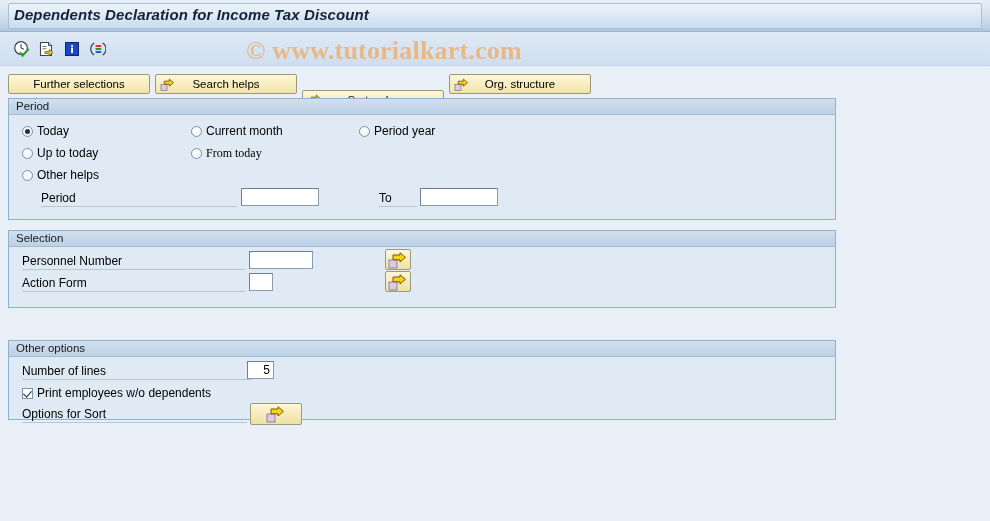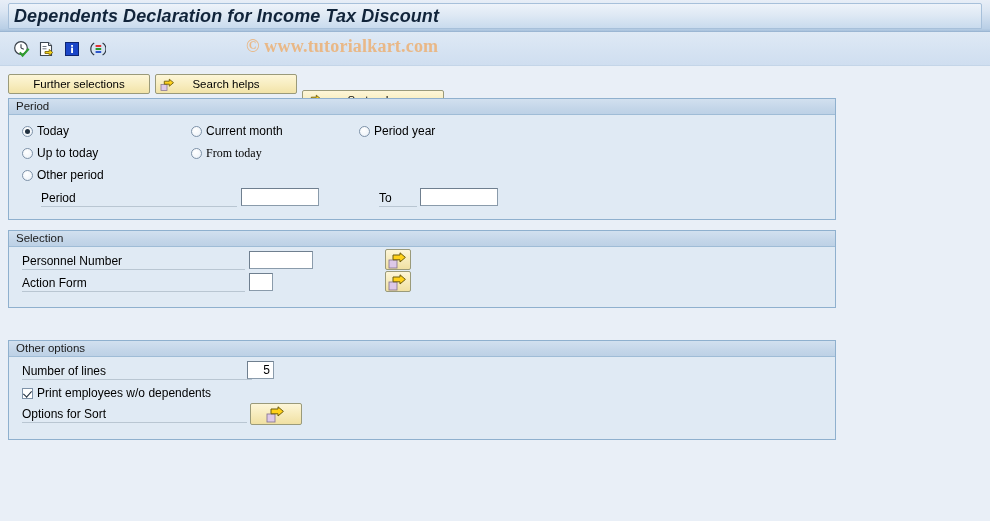--- a/index.html
+++ b/index.html
@@ -31,21 +31,21 @@
     left: 8px; top: 3px;
     width: 974px; height: 26px;
     background: linear-gradient(to bottom, #eef3fa 0%, #dde8f4 50%, #c9dbee 100%);
     border: 1px solid #a7c0da;
     border-radius: 2px 2px 0 0;
     box-sizing: border-box;
   }
   .title-text {
     position: absolute;
     left: 14px; top: 6px;
-    font-size: 18px;
+    font-size: 15px;
     font-weight: bold;
     font-style: italic;
     color: #11243a;
     letter-spacing: 0.1px;
     white-space: nowrap;
   }
 
   
   .toolbar {
     position: absolute;
@@ -59,21 +59,21 @@
     position: absolute;
     top: 8px;
     width: 18px; height: 18px;
     cursor: pointer;
   }
 
   .watermark {
     position: absolute;
     left: 246px; top: 36px;
     font-family: "Liberation Serif", serif;
-    font-size: 18px;
+    font-size: 26px;
     font-weight: bold;
     color: #e9b887;
     white-space: nowrap;
     letter-spacing: 0.2px;
     pointer-events: none;
   }
 
   
   .btnrow {
     position: absolute;
@@ -292,20 +292,29 @@
   <div class="pbtn has-icon" style="left:302px; width:142px;margin-top:16px;">
     <span class="bicon">
       <svg width="15" height="15" viewBox="0 0 15 15">
         <rect x="1" y="7.5" width="6" height="6" fill="#ddc8e8" stroke="#8a7a95" stroke-width="0.8"></rect>
         <path d="M4.3 2.2 h5 v-2 l4.2 3.5 l-4.2 3.5 v-2 h-5 z" transform="translate(0,2)" fill="#ffd11a" stroke="#6d5c0c" stroke-width="0.9"></path>
       </svg>
     </span>
     <span class="lbl">Sort order</span>
   </div>
 
+  <div class="pbtn has-icon" style="left:449px; width:142px;">
+    <span class="bicon">
+      <svg width="15" height="15" viewBox="0 0 15 15">
+        <rect x="1" y="7.5" width="6" height="6" fill="#ddc8e8" stroke="#8a7a95" stroke-width="0.8"></rect>
+        <path d="M4.3 2.2 h5 v-2 l4.2 3.5 l-4.2 3.5 v-2 h-5 z" transform="translate(0,2)" fill="#ffd11a" stroke="#6d5c0c" stroke-width="0.9"></path>
+      </svg>
+    </span>
+    <span class="lbl">Org. structure</span>
+  </div>
 </div>
 
 <div class="group" style="top:98px; height:122px;">
   <div class="group-hdr">Period</div>
   <div class="group-body" style="height:104px;">
 
     <div class="radio-row" style="left:13px; top:9px;">
       <span class="radio on"></span>
       <span class="radio-lbl">Today</span>
     </div>
@@ -325,21 +334,21 @@
       <span class="radio-lbl">Up to today</span>
     </div>
 
     <div class="radio-row" style="left:182px; top:31px;font-family:Liberation Serif, serif;">
       <span class="radio"></span>
       <span class="radio-lbl">From today</span>
     </div>
 
     <div class="radio-row" style="left:13px; top:53px;">
       <span class="radio"></span>
-      <span class="radio-lbl">Other period</span>
+      <span class="radio-lbl">Other helps</span>
     </div>
 
     <div class="fieldlabel" style="left:32px; top:76px;">Period</div>
     <div class="rule" style="left:32px; top:91px; width:196px;"></div>
     <input class="inp" style="left: 232px; top: 73px; width: 78px; height: 18px;" value="">
 
     <div class="fieldlabel" style="left:370px; top:76px;">To</div>
     <div class="rule" style="left:370px; top:91px; width:38px;"></div>
     <input class="inp" style="left: 411px; top: 73px; width: 78px; height: 18px;" value="">
   </div>
@@ -366,21 +375,21 @@
 
     <div class="arrowbtn" style="left:376px; top:24px; width:26px; height:21px;">
       <svg width="24" height="19" viewBox="0 0 24 19" style="display:block;margin:1px auto 0;">
         <rect x="3" y="9" width="8" height="8" fill="#ddc8e8" stroke="#8a7a95" stroke-width="0.9"></rect>
         <path d="M7 2 h7 v-2.2 l5.4 4.6 l-5.4 4.6 v-2.2 h-7 z" transform="translate(0,2)" fill="#ffd11a" stroke="#6d5c0c" stroke-width="1"></path>
       </svg>
     </div>
   </div>
 </div>
 
-<div class="group" style="top:340px; height:100px;">
+<div class="group" style="top:340px; height:80px;">
   <div class="group-hdr">Other options</div>
   <div class="group-body" style="height:82px;">
 
     <div class="fieldlabel" style="left:13px; top:7px;">Number of lines</div>
     <div class="rule" style="left:13px; top:22px; width:230px;"></div>
     <input class="inp num" style="left: 238px; top: 4px; width: 27px; height: 18px;" value="5">
 
     <div class="cbrow" style="left:13px; top:29px;">
       <span class="cbox on"></span>
       <span class="cb-lbl">Print employees w/o dependents</span>

